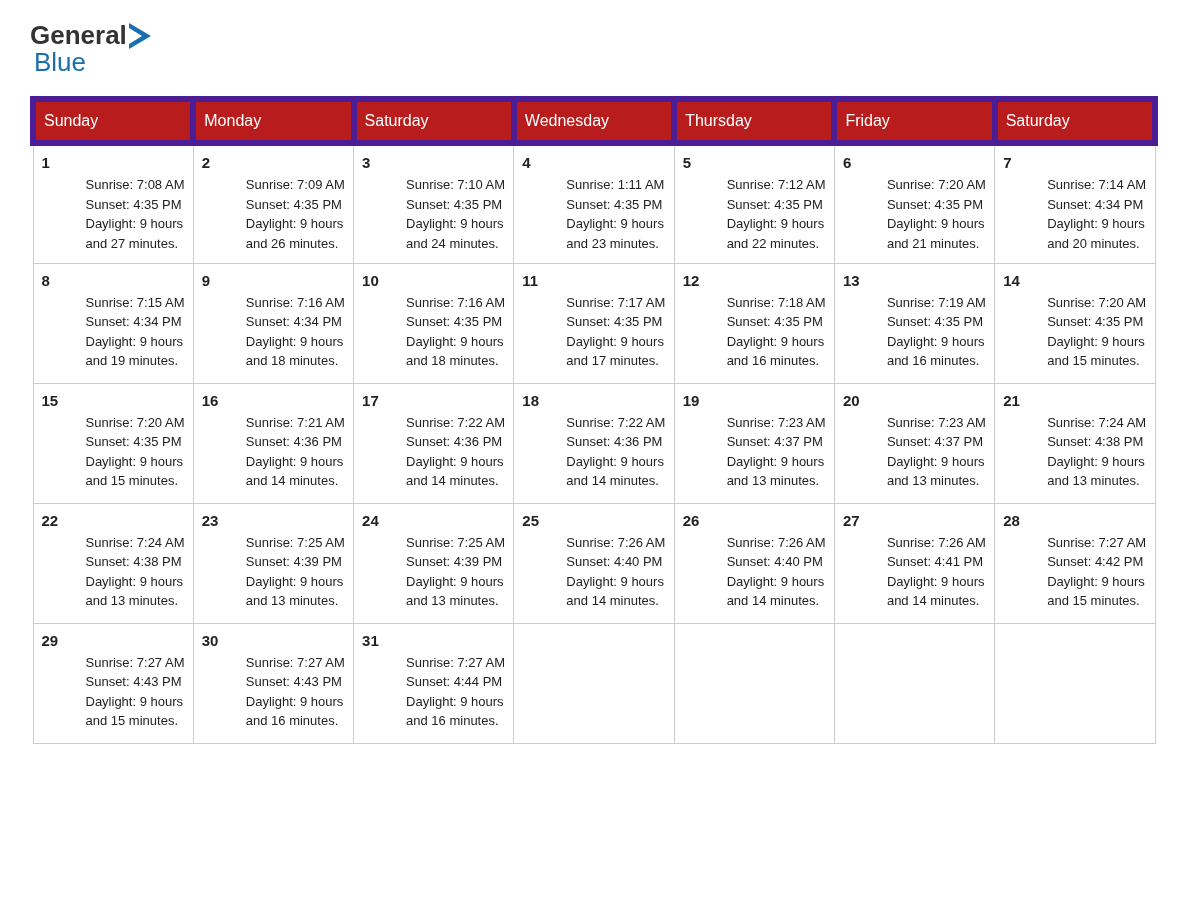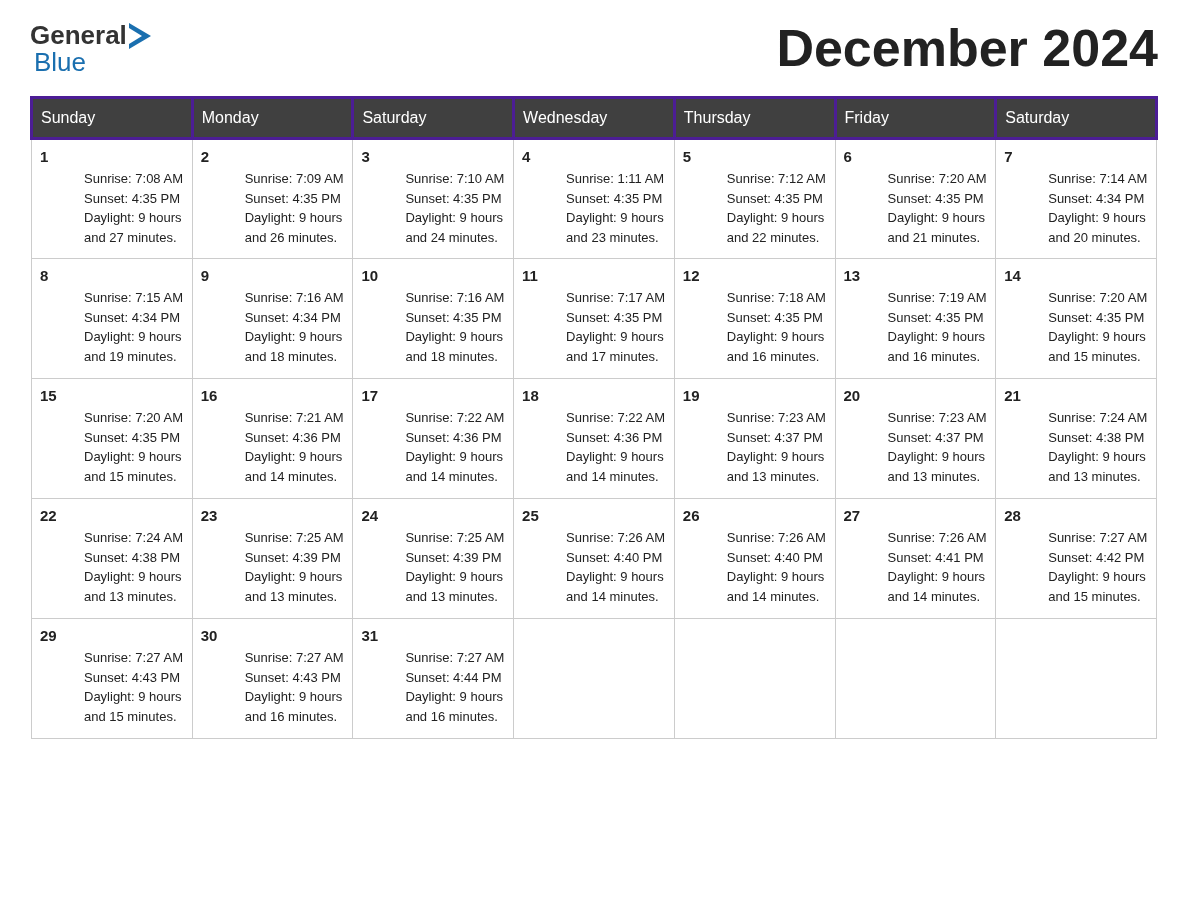--- a/index.html
+++ b/index.html
@@ -7,21 +7,21 @@
       font-family: Arial, sans-serif;
       background: #fff;
       color: #222;
       width: 1188px;
       min-height: 918px;
       padding: 20px 30px;
     }
     .header {
       display: flex;
       justify-content: space-between;
-      align-items: flex-start;
+      align-items: flex-end;
       margin-bottom: 18px;
     }
     .title-block {
       text-align: right;
     }
     .month-title {
       font-size: 52px;
       font-weight: bold;
       color: #222;
       line-height: 1.1;
@@ -30,27 +30,27 @@
       font-size: 20px;
       color: #444;
       margin-top: 4px;
     }
     .calendar-table {
       width: 100%;
       border-collapse: collapse;
       table-layout: fixed;
     }
     .calendar-table th {
-      background-color: #404040;
+      background-color: #b91c1c;
       color: #fff;
       padding: 10px 8px;
       font-size: 16px;
       font-weight: normal;
       text-align: left;
-      border: 3px solid #4c1d95;
+      border: 6px solid #4c1d95;
     }
     .calendar-table td {
       vertical-align: top;
       padding: 8px 8px;
       border: 1px solid #ccc;
       font-size: 13px;
       color: #222;
       min-height: 100px;
       height: 120px;
     }
@@ -98,21 +98,20 @@
       <svg class="logo-svg" width="22" height="26" viewBox="0 0 22 26">
         <polygon points="0,0 22,13 0,26" fill="#1a6faf"></polygon>
         <polygon points="0,5 13,13 0,21" fill="#fff"></polygon>
       </svg>
     </div>
     <div class="logo-line2">
       <span style="font-size:26px;font-weight:normal;color:#1a6faf;margin-left:4px;">Blue</span>
     </div>
   </div>
   <div class="title-block">
-    <div class="month-title">December 2024</div>
   </div>
 </div>
 
 <table class="calendar-table">
   <thead>
     <tr>
 
     <th>Sunday</th>
         <th>Monday</th>
         <th>Saturday</th>

